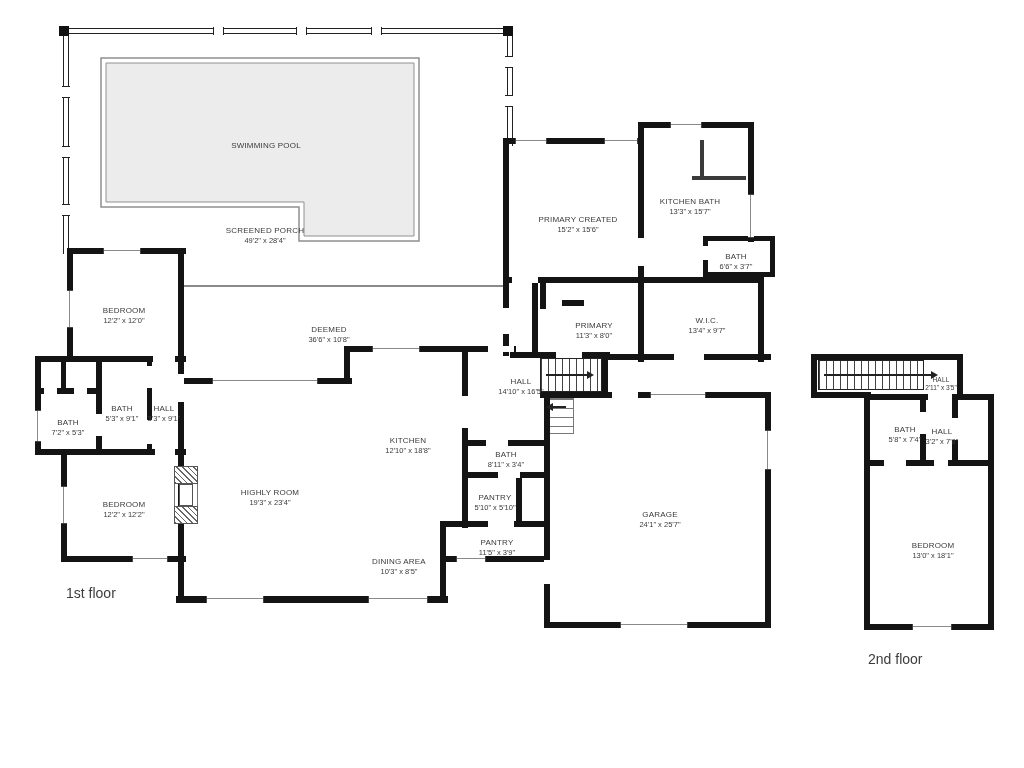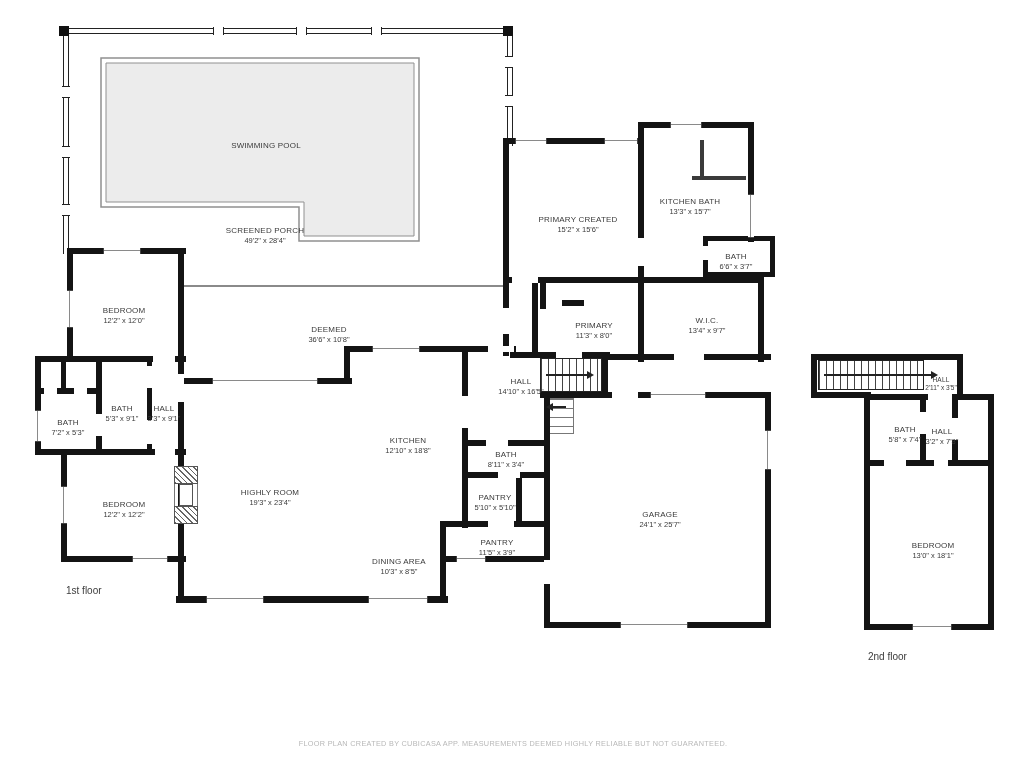--- a/index.html
+++ b/index.html
@@ -23,21 +23,21 @@
   .arrowL{position:absolute;z-index:3;height:1.5px;background:#222;}
   .arrowL::after{content:'';position:absolute;left:-2px;top:-3px;width:0;height:0;border-right:7px solid #222;border-top:4px solid transparent;border-bottom:4px solid transparent;}
   .hatch{position:absolute;z-index:2;background:repeating-linear-gradient(45deg,#666 0 1px,#fff 1px 4px);border:1px solid #555;box-sizing:border-box;}
   .fpbox{position:absolute;z-index:3;background:#fff;border:1px solid #555;box-sizing:border-box;}
   .fpframe{position:absolute;z-index:1;background:#fff;border:1px solid #777;box-sizing:border-box;}
   .lbl{position:absolute;transform:translate(-50%,-50%);text-align:center;color:#3a3a3a;white-space:nowrap;z-index:5;}
   .rn{font-size:8px;line-height:9.5px;letter-spacing:.2px;}
   .rd{font-size:7.5px;line-height:9px;}
   .small .rn{font-size:6.5px;line-height:8px;}
   .small .rd{font-size:6.5px;line-height:8px;}
-  .floorlbl{position:absolute;z-index:5;font-size:10px;color:#3c3c3c;}
+  .floorlbl{position:absolute;z-index:5;font-size:14px;color:#3c3c3c;}
   .watermark{position:absolute;z-index:6;font-family:"Liberation Serif",serif;font-size:29px;letter-spacing:1px;color:#ffffff;-webkit-text-stroke:1.1px #c6c6c6;}
   .disclaimer{position:absolute;z-index:6;transform:translateX(-50%);font-size:7.3px;letter-spacing:.3px;color:#b8b8b8;}
 </style>
 </head>
 <body>
 
 <div class="plan">
 
   <div class="scrH" style="left:63px;top:28px;width:450px;"></div>
   <div class="scrV" style="left:63px;top:28px;height:226px;"></div>
@@ -277,15 +277,14 @@
     <div class="rd">3'2" x 7'8"</div>
   </div>
   <div class="lbl" style="left:933px;top:550px;">
     <div class="rn">BEDROOM</div>
     <div class="rd">13'0" x 18'1"</div>
   </div>
 
   <div class="floorlbl" style="left:66px;top:585px;">1st floor</div>
   <div class="floorlbl" style="left:868px;top:651px;">2nd floor</div>
 
-  <div class="disclaimer" style="left:513px;top:739px;">FLOOR PLAN CREATED BY CUBICASA APP. MEASUREMENTS DEEMED HIGHLY RELIABLE BUT NOT GUARANTEED.</div>
 
 </div>
 
 </body></html>

